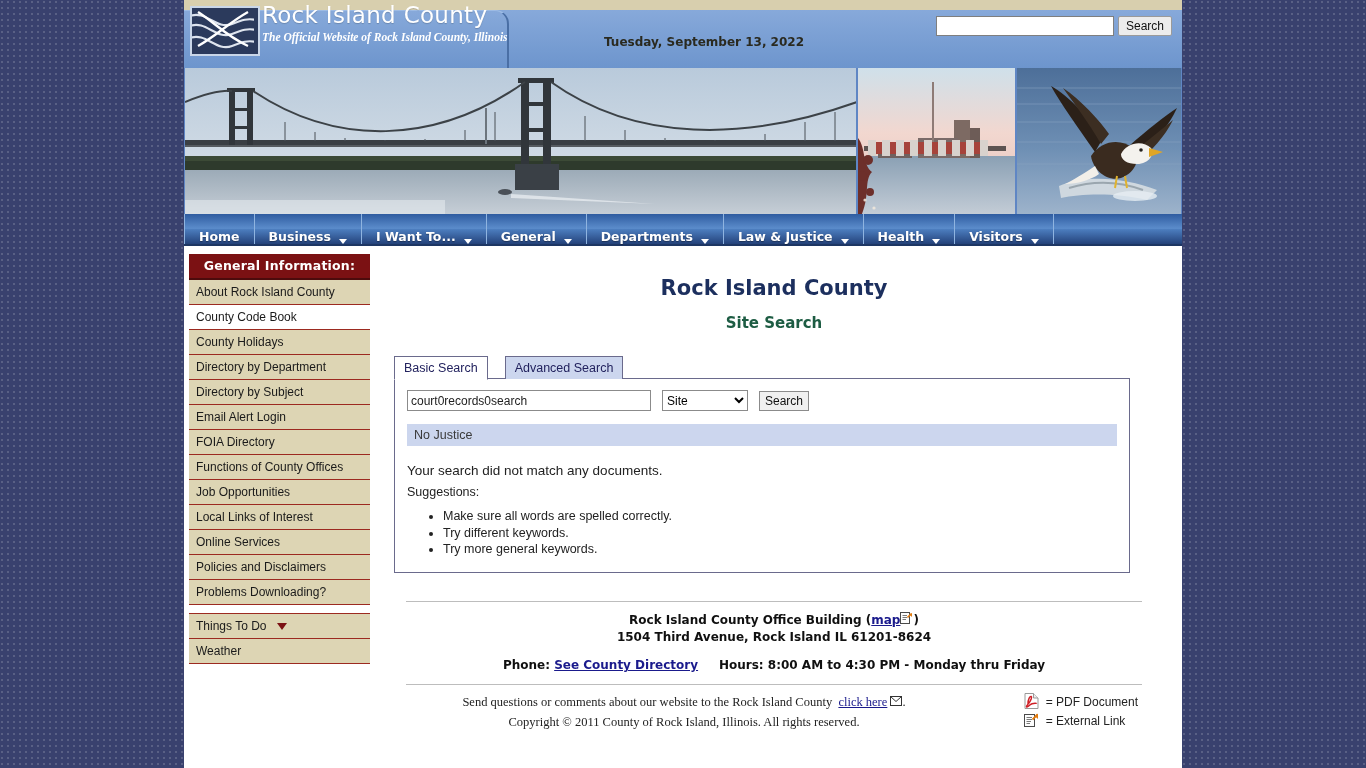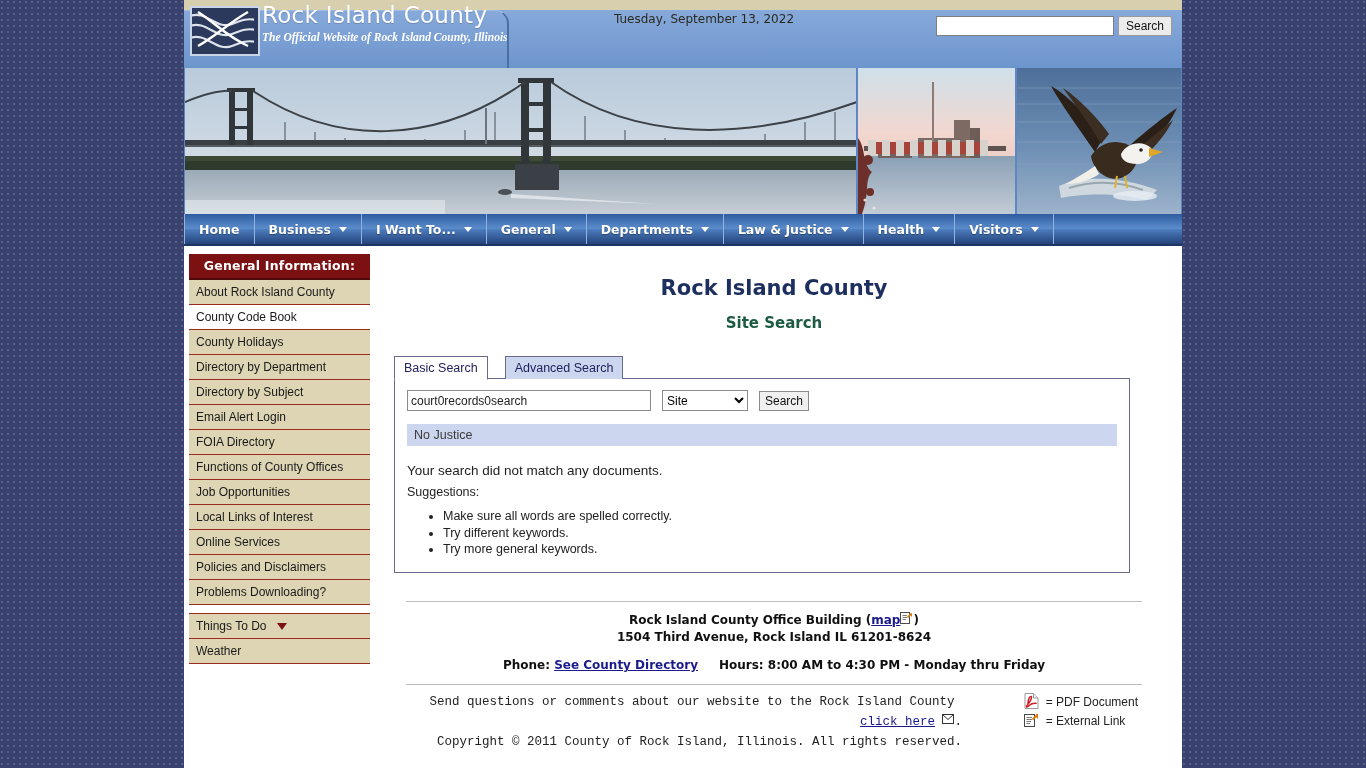--- a/index.html
+++ b/index.html
@@ -42,22 +42,22 @@
     font-size:23px;font-weight:normal;letter-spacing:0.3px;
     font-family:"DejaVu Sans", sans-serif;
     text-shadow:0 1px 1px rgba(0,0,0,0.18);
   }
   .brand-sub{
     position:absolute;left:78px;top:31px;color:#ffffff;
     font-size:11.5px;font-style:italic;font-weight:bold;
     font-family:"Liberation Serif", serif;
   }
   .header-date{
-    position:absolute;left:340px;top:12px;width:360px;text-align:center;
-    font-size:12px;font-weight:normal;color:#2a2a20;
+    position:absolute;left:340px;top:35px;width:360px;text-align:center;
+    font-size:12px;font-weight:bold;color:#2a2a20;
     font-family:"DejaVu Sans", sans-serif;
   }
   .header-search{position:absolute;right:10px;top:16px;}
   .header-search input[type=text]{
     width:172px;height:18px;border:1px solid #7f7f7f;
     background:#ffffff;font-size:12px;padding:0 2px;vertical-align:middle;
     box-sizing:content-box;
   }
   .btn{
     font-family:"Liberation Sans",sans-serif;font-size:12px;
@@ -74,21 +74,21 @@
   .ph2{width:158px;}
   .ph3{width:164px;}
 
   
   .nav{
     height:30px;display:flex;align-items:stretch;
     background:linear-gradient(180deg,#2f5ca0 0%,#5b8ccb 48%,#4b7cbd 52%,#24427a 100%);
     border-bottom:2px solid #1d3663;
   }
   .nav-item{
-    display:flex;align-items:center;justify-content:center;gap:8px;
+    display:flex;align-items:flex-end;justify-content:center;gap:8px;
     color:#ffffff;font-size:12.5px;font-weight:bold;
     border-right:1px solid #8fb4e0;
     padding:0 14px;white-space:nowrap;cursor:pointer;
     font-family:"DejaVu Sans", sans-serif;
     text-shadow:0 1px 1px rgba(0,0,0,0.35);
   }
   .nav-item:first-child{border-left:1px solid #8fb4e0;}
   .caret{
     width:0;height:0;border-left:4px solid transparent;border-right:4px solid transparent;
     border-top:5px solid #ffffff;display:inline-block;
@@ -165,22 +165,22 @@
   .footer{margin-top:28px;padding:0 20px;}
   .fhr{border:none;border-top:1px solid #bdbdbd;margin:0 0 10px;}
   .fline{
     text-align:center;font-size:12px;font-weight:bold;color:#101010;
     font-family:"DejaVu Sans", sans-serif;line-height:1.45;
   }
   .fline a{color:#1a1a8c;text-decoration:underline;}
   .fgap{margin-top:11px;}
   .fhr2{border:none;border-top:1px solid #bdbdbd;margin:9px 0 0;}
   .fbottom{position:relative;padding-top:8px;}
-  .fsmall{text-align:right;font-size:12.5px;color:#222;line-height:1.55;
-          font-family:Liberation Mono, monospace;padding-right:180px;}
+  .fsmall{text-align:center;font-size:12.5px;color:#222;line-height:1.55;
+          font-family:Liberation Serif, serif;padding-right:180px;}
   .fsmall a{color:#1a1a8c;text-decoration:underline;}
   .legend{position:absolute;right:4px;top:8px;font-size:12px;color:#222;}
   .legend-row{display:flex;align-items:center;gap:7px;height:19px;}
   .ext-ico,.pdf-ico,.mail-ico{display:inline-block;vertical-align:middle;}
 </style>
 </head>
 <body>
 
 <div id="page">
 

